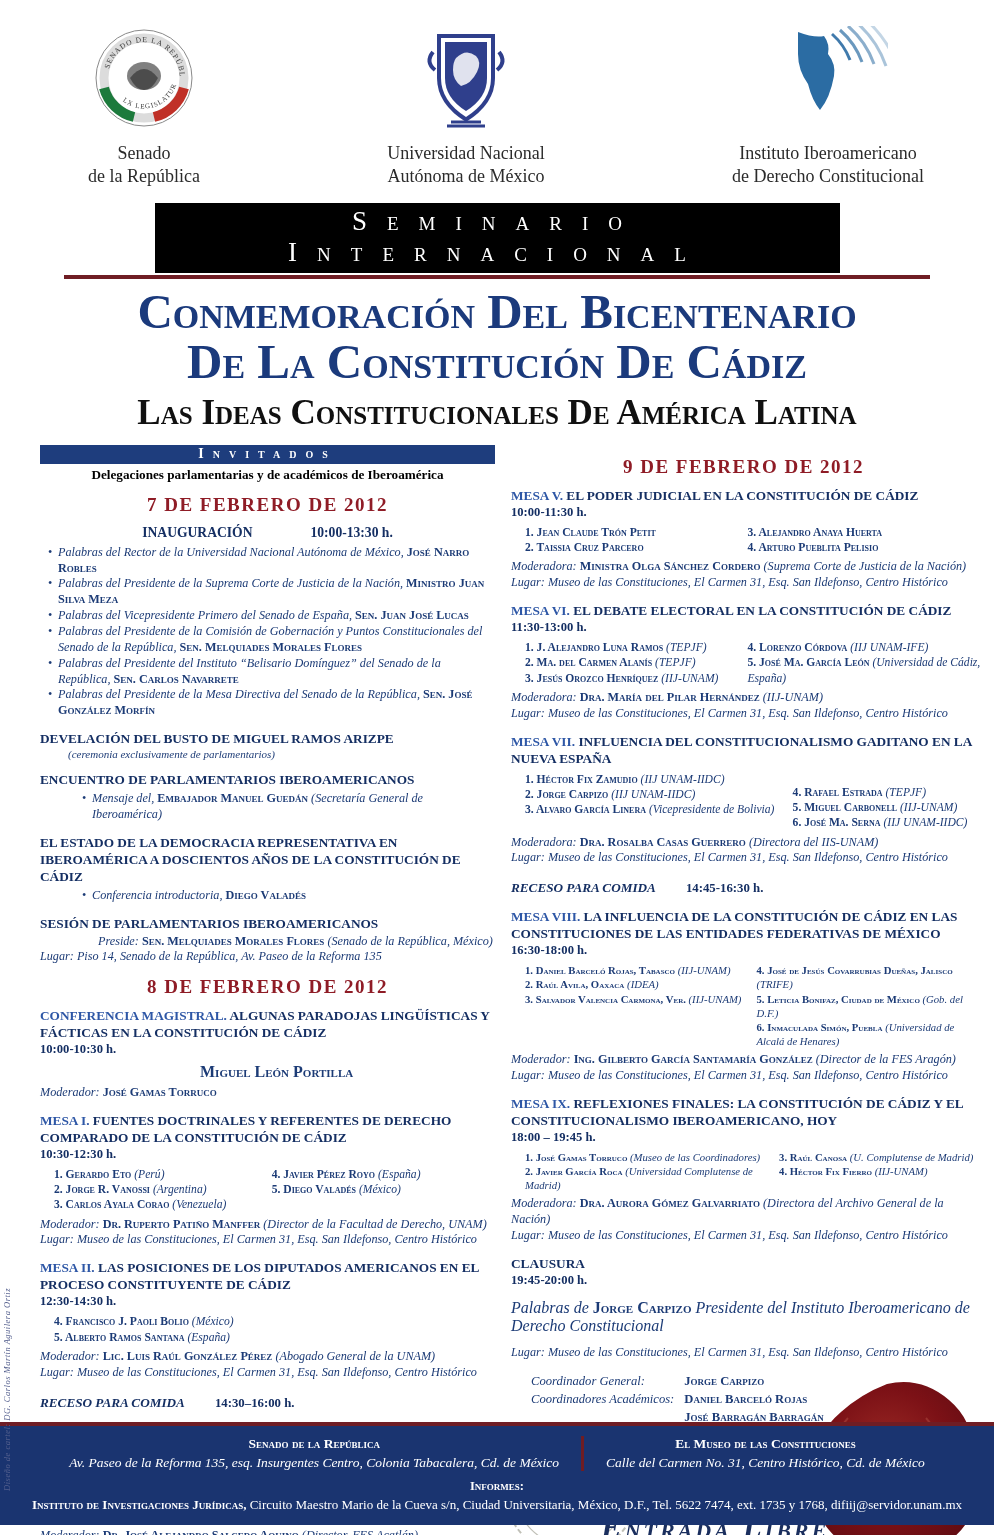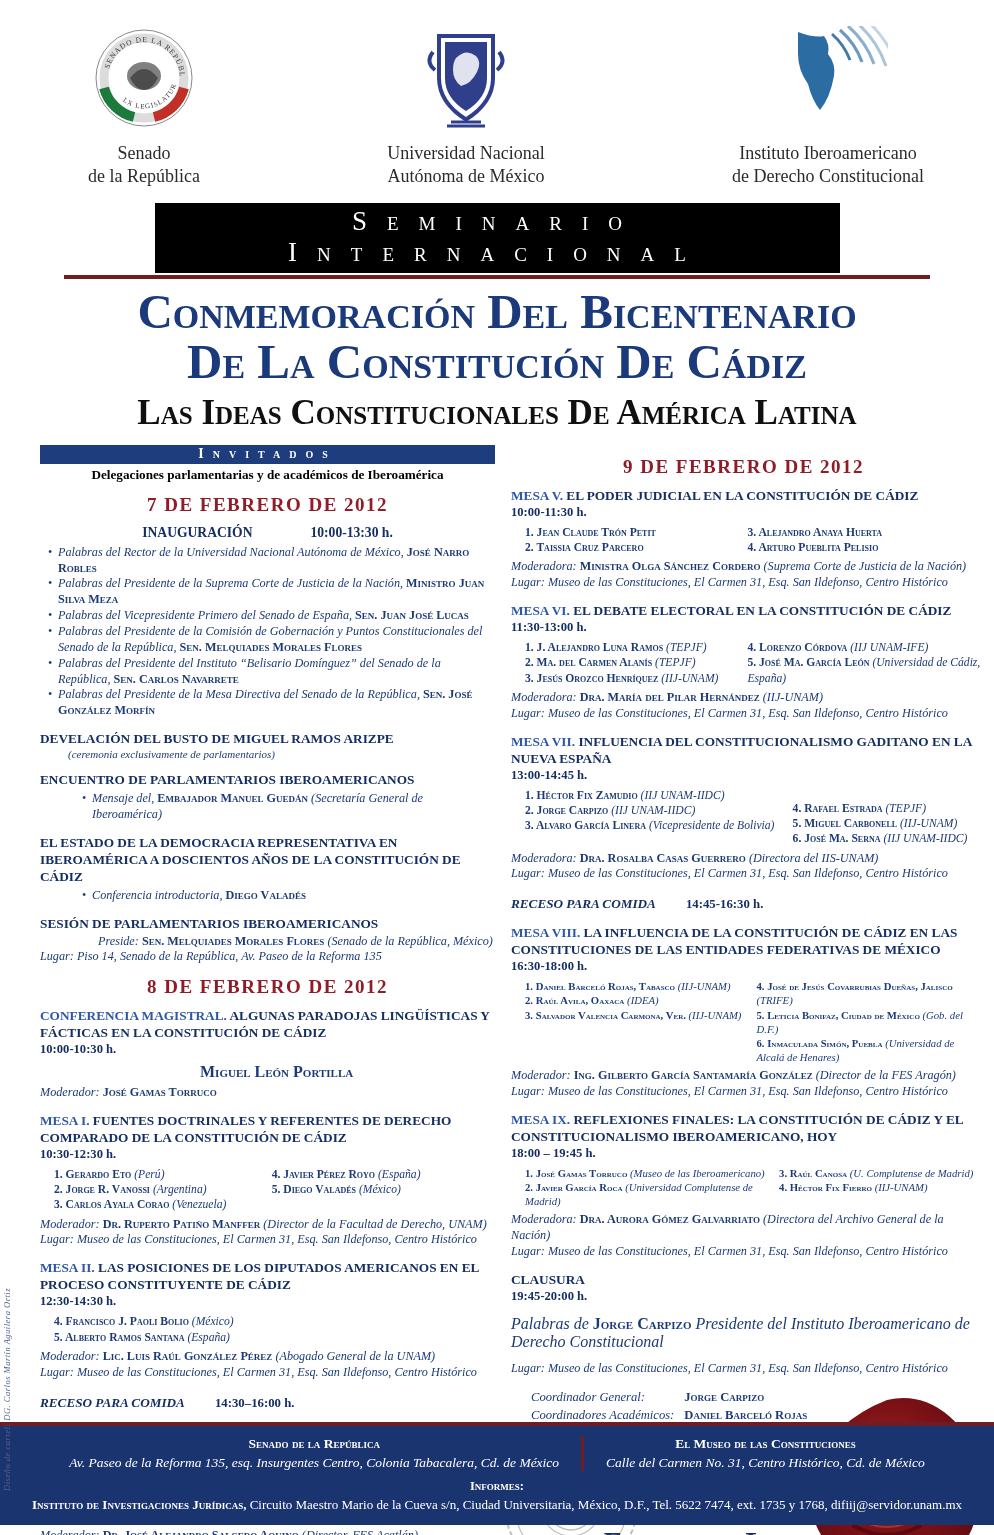--- a/index.html
+++ b/index.html
@@ -268,21 +268,20 @@
               <div class="spk-col" style="flex: 0 0 52%;">
                 <div class="spk"><span class="sc">4. Lorenzo Córdova </span><span class="it">(IIJ UNAM-IFE)</span></div>
                 <div class="spk"><span class="sc">5. José Ma. García León </span><span class="it">(Universidad de Cádiz, España)</span></div>
               </div>
             </div>
             <div class="mod"><span class="it">Moderadora: </span><span class="sc">Dra. María del Pilar Hernández </span><span class="it">(IIJ-UNAM)</span></div>
             <div class="lugar">Lugar: Museo de las Constituciones, El Carmen 31, Esq. San Ildefonso, Centro Histórico</div>
           </div>
           <div class="section">
             <div class="sec-head"><span class="sec-prefix">MESA VII.  </span><span>INFLUENCIA DEL CONSTITUCIONALISMO GADITANO EN LA NUEVA ESPAÑA</span></div>
-            <div class="time">13:00-14:45 h.</div>
             <div class="spk-cols">
               <div class="spk-col" style="flex: 0 0 58%;">
                 <div class="spk"><span class="sc">1. Héctor Fix Zamudio </span><span class="it">(IIJ UNAM-IIDC)</span></div>
                 <div class="spk"><span class="sc">2. Jorge Carpizo </span><span class="it">(IIJ UNAM-IIDC)</span></div>
                 <div class="spk"><span class="sc">3. Alvaro García Linera </span><span class="it">(Vicepresidente de Bolivia)</span></div>
               </div>
               <div class="spk-col" style="flex: 0 0 42%; margin-top: 13px;">
                 <div class="spk"><span class="sc">4. Rafael Estrada </span><span class="it">(TEPJF)</span></div>
                 <div class="spk"><span class="sc">5. Miguel Carbonell </span><span class="it">(IIJ-UNAM)</span></div>
                 <div class="spk"><span class="sc">6. José Ma. Serna </span><span class="it">(IIJ UNAM-IIDC)</span></div>
@@ -308,21 +307,21 @@
               </div>
             </div>
             <div class="mod"><span class="it">Moderador: </span><span class="sc">Ing. Gilberto García Santamaría González </span><span class="it">(Director de la FES Aragón)</span></div>
             <div class="lugar">Lugar: Museo de las Constituciones, El Carmen 31, Esq. San Ildefonso, Centro Histórico</div>
           </div>
           <div class="section small">
             <div class="sec-head"><span class="sec-prefix">MESA IX.  </span><span>REFLEXIONES FINALES: LA CONSTITUCIÓN DE CÁDIZ Y EL CONSTITUCIONALISMO IBEROAMERICANO, HOY</span></div>
             <div class="time">18:00 – 19:45 h.</div>
             <div class="spk-cols">
               <div class="spk-col" style="flex: 0 0 55%;">
-                <div class="spk"><span class="sc">1. José Gamas Torruco </span><span class="it">(Museo de las Iberoamericano)</span></div>
+                <div class="spk"><span class="sc">1. José Gamas Torruco </span><span class="it">(Museo de las Coordinadores)</span></div>
                 <div class="spk"><span class="sc">2. Javier García Roca </span><span class="it">(Universidad Complutense de Madrid)</span></div>
               </div>
               <div class="spk-col" style="flex: 0 0 45%;">
                 <div class="spk"><span class="sc">3. Raúl Canosa </span><span class="it">(U. Complutense de Madrid)</span></div>
                 <div class="spk"><span class="sc">4. Héctor Fix Fierro </span><span class="it">(IIJ-UNAM)</span></div>
               </div>
             </div>
             <div class="mod"><span class="it">Moderadora: </span><span class="sc">Dra. Aurora Gómez Galvarriato </span><span class="it">(Directora del Archivo General de la Nación)</span></div>
             <div class="lugar">Lugar: Museo de las Constituciones,  El Carmen 31, Esq. San Ildefonso, Centro Histórico</div>
           </div>

